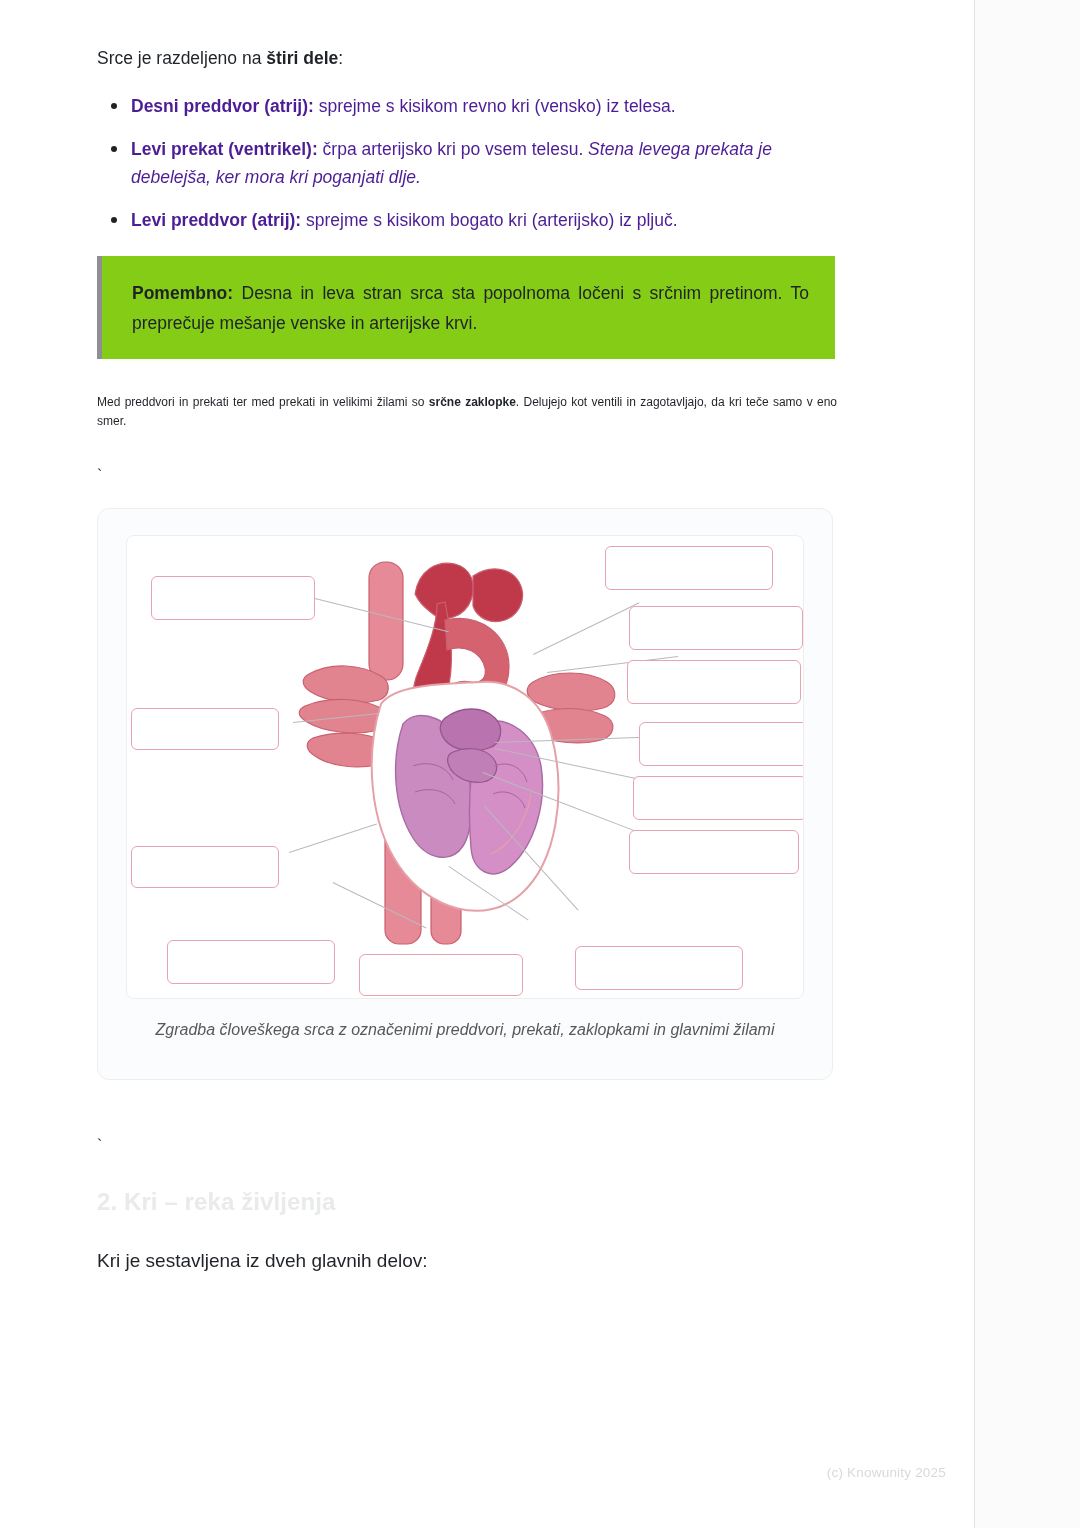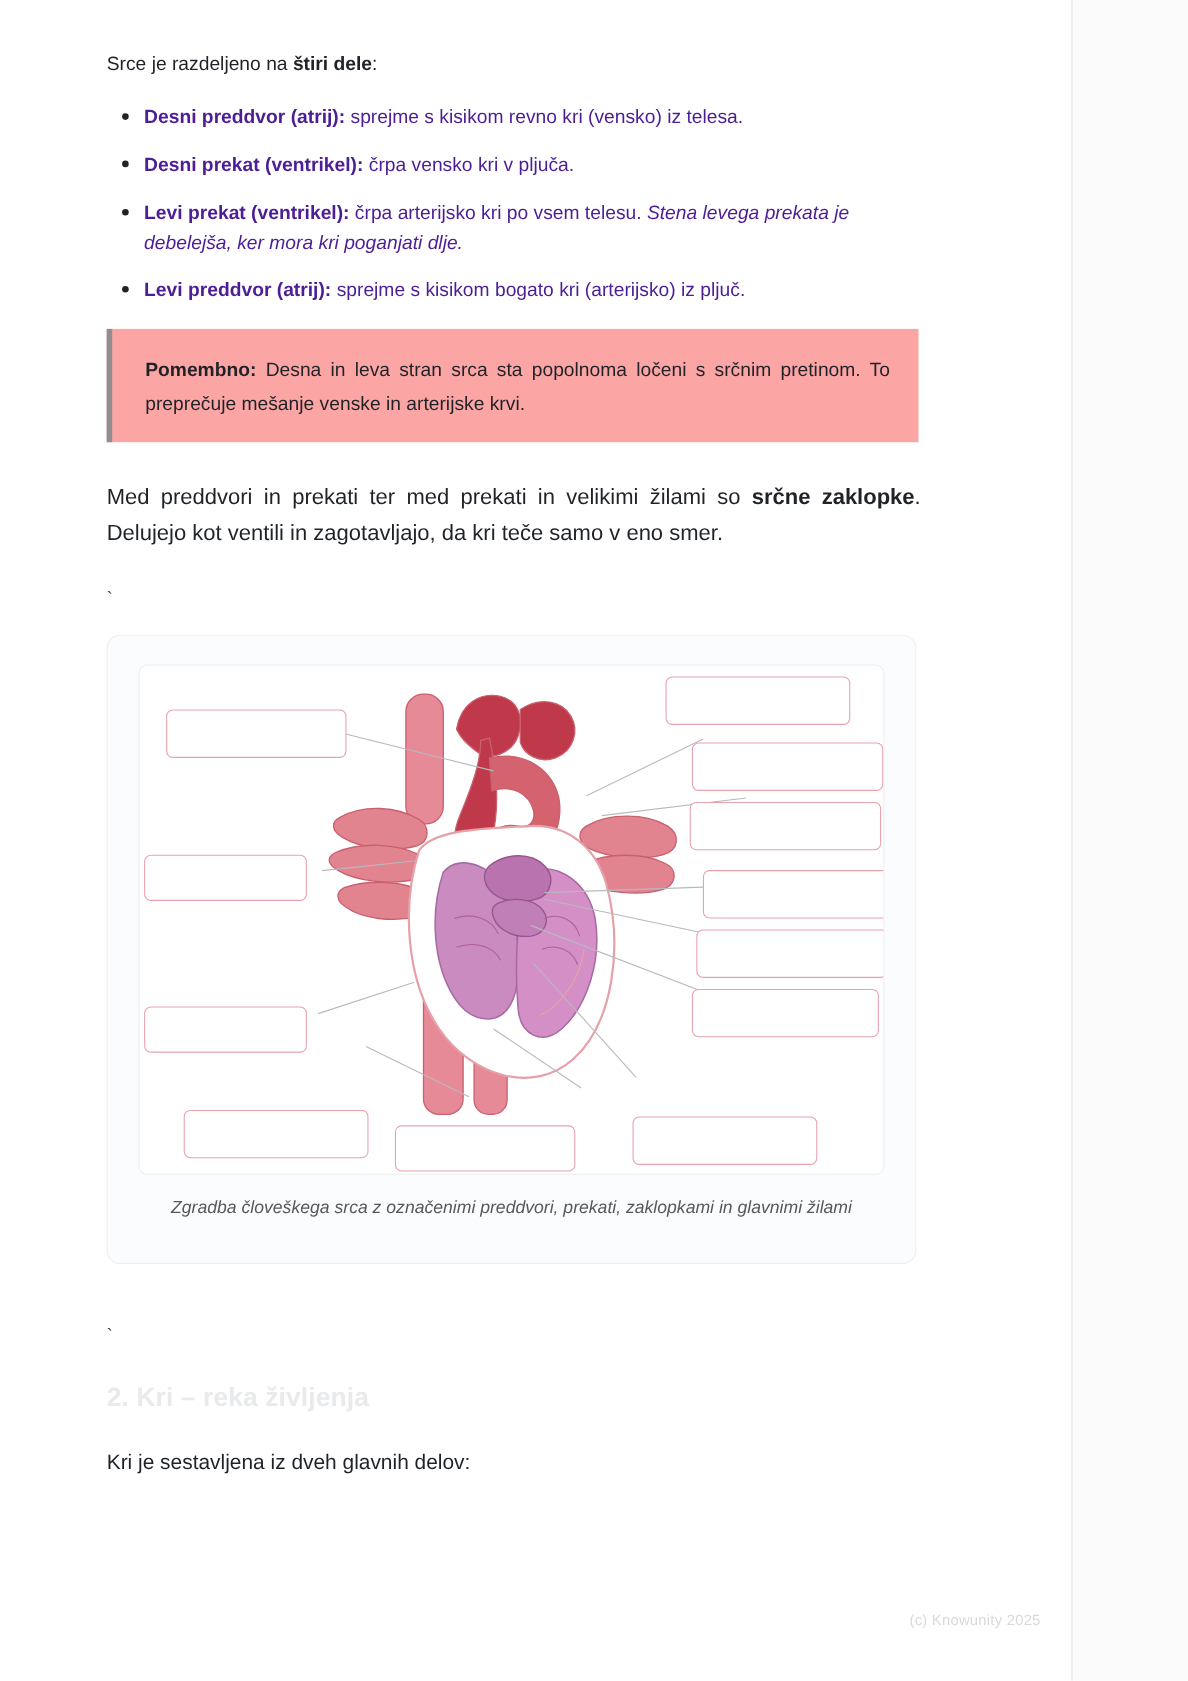--- a/index.html
+++ b/index.html
@@ -61,36 +61,36 @@
     left: -20px;
     top: 10px;
     width: 6px;
     height: 6px;
     border-radius: 50%;
     background: #1f2328;
   }
   .italic { font-style: italic; }
   .callout {
     margin: 22px 0 0 0;
-    background: #fca5a5;
+    background: #84cc16;
     border-left: 5px solid #8e8e93;
     padding: 22px 26px 20px 30px;
     box-sizing: border-box;
     width: 738px;
   }
   .callout p {
     margin: 0;
     font-size: 17.5px;
     line-height: 1.75;
     text-align: justify;
     color: #1f2328;
   }
   .after-callout {
     margin: 34px 0 0 0;
-    font-size: 20px;
+    font-size: 12px;
     line-height: 1.62;
     text-align: justify;
     width: 740px;
     color: #1f2328;
   }
   .tick {
     font-size: 16px;
     color: #3a3a3a;
     margin: 36px 0 0 0;
     line-height: 1;
@@ -166,23 +166,20 @@
 
   <div class="content">
 
     <p class="intro">
       <span>Srce je razdeljeno na </span><b>štiri dele</b><span>:</span>
     </p>
 
     <ul class="bullets">
       <li>
         <b>Desni preddvor (atrij):</b><span> sprejme s kisikom revno kri (vensko) iz telesa.</span>
-      </li>
-      <li>
-        <b>Desni prekat (ventrikel):</b><span> črpa vensko kri v pljuča.</span>
       </li>
       <li>
         <b>Levi prekat (ventrikel):</b><span> črpa arterijsko kri po vsem telesu. </span><span class="italic">Stena levega prekata je debelejša, ker mora kri poganjati dlje.</span>
       </li>
       <li>
         <b>Levi preddvor (atrij):</b><span> sprejme s kisikom bogato kri (arterijsko) iz pljuč.</span>
       </li>
     </ul>
 
     <div class="callout">

